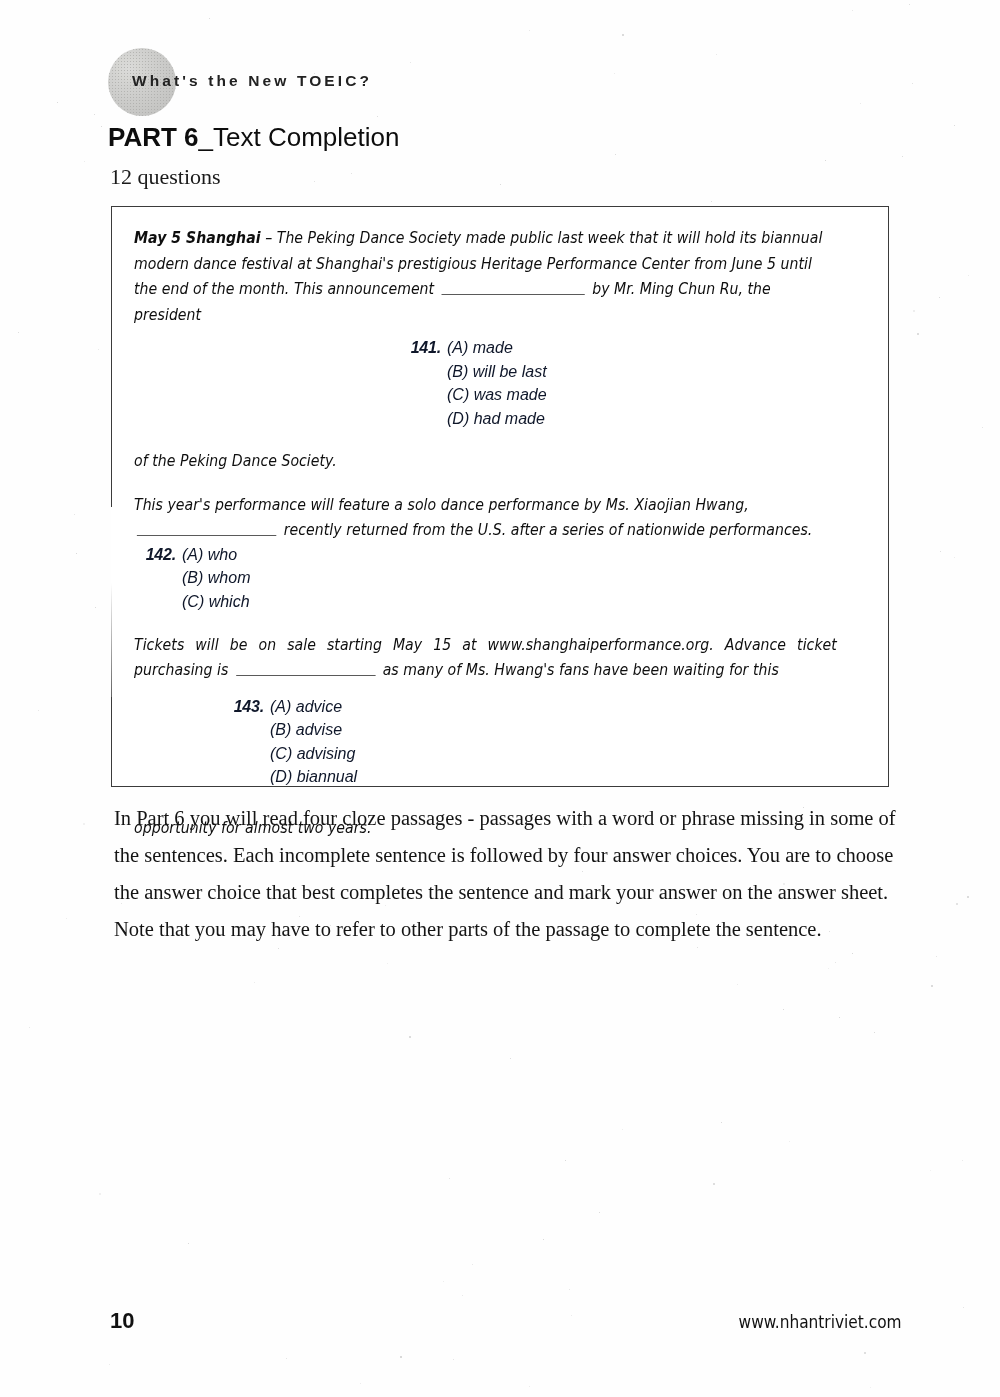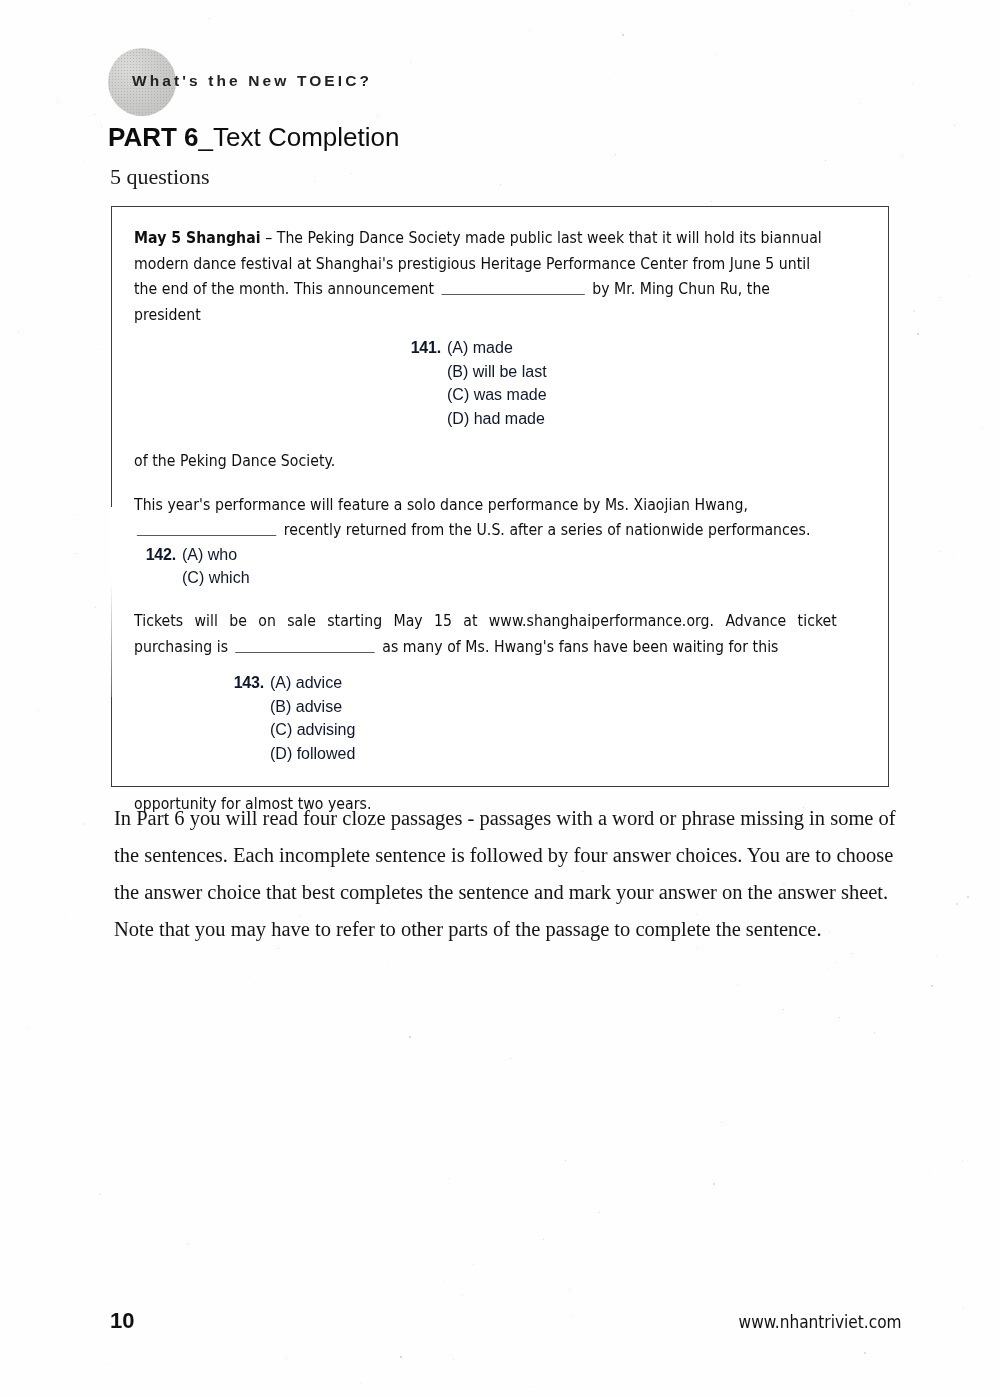--- a/index.html
+++ b/index.html
@@ -119,20 +119,21 @@
     width: 2.6px;
     height: 190px;
     background: linear-gradient(180deg,#ffffff 0%, #ffffff 40%, rgba(255,255,255,.2) 100%);
   }
 
   .passage-inner {
     position: absolute;
     left: 22px;
     top: 18px;
     right: 18px;
+    font-style: italic;
   }
 
   
   .ptext {
     font-family: "Liberation Sans Narrow", "DejaVu Sans Condensed", "Liberation Sans", sans-serif;
     font-size: 16.4px;
     line-height: 25.5px;
     color: #0e0e0e;
     transform: scaleX(.955);
     transform-origin: left center;
@@ -378,21 +379,21 @@
     </div>
 
   <div class="header-block">
     <div class="logo-circle"></div>
     <div class="brand-line"><span>W</span><span style="font-weight: 600;">h</span><span>a</span><span style="font-weight: 600;">t</span><span style="font-weight: 600;">'</span><span style="font-weight: 600;">s</span><span> </span><span style="font-weight: 600;">t</span><span style="font-weight: 600;">h</span><span style="font-weight: 600;">e</span><span> </span><span>N</span><span style="font-weight: 600;">e</span><span>w</span><span> </span><span>T</span><span>O</span><span>E</span><span>I</span><span>C</span><span>?</span></div>
 
     <div class="part-title">
       <span class="bold">PART 6</span><span class="thin">_Text Completion</span>
     </div>
 
-    <div class="q-count">5 questions</div>
+    <div class="q-count">12 questions</div>
   </div>
 
   <div class="passage-box">
     <div class="passage-inner">
 
       <div class="ptext">
         <b>May 5 Shanghai</b><span> – The Peking Dance Society made public last week that it will hold its biannual modern dance festival at Shanghai's prestigious Heritage Performance Center from June 5 until the end of the month. This announcement </span><span class="blank"></span><span> by Mr. Ming Chun Ru, the president</span>
       </div>
 
       <div class="gap-sm"></div>
@@ -425,20 +426,24 @@
       <div class="ptext">This year's performance will feature a solo dance performance by Ms. Xiaojian Hwang,</div>
       <div class="ptext"><span class="blank short"></span><span> recently returned from the U.S. after a series of nationwide performances.</span></div>
 
       <div class="answers" style="padding-left:0px;">
         <div class="row">
           <span class="num">142.</span>
           <span class="opt">(A) who</span>
         </div>
         <div class="row">
           <span class="num blankspace">142.</span>
+          <span class="opt">(B) whom</span>
+        </div>
+        <div class="row">
+          <span class="num blankspace">142.</span>
           <span class="opt">(C) which</span>
         </div>
       </div>
 
       <div class="gap-md"></div>
 
       <div class="ptext justify">
         <span>Tickets will be on sale starting May 15 at www.shanghaiperformance.org. Advance ticket purchasing is </span><span class="blank short"></span><span> as many of Ms. Hwang's fans have been waiting for this</span>
       </div>
 
@@ -450,21 +455,21 @@
         <div class="row">
           <span class="num blankspace">143.</span>
           <span class="opt">(B) advise</span>
         </div>
         <div class="row">
           <span class="num blankspace">143.</span>
           <span class="opt">(C) advising</span>
         </div>
         <div class="row">
           <span class="num blankspace">143.</span>
-          <span class="opt">(D) followed</span>
+          <span class="opt">(D) biannual</span>
         </div>
       </div>
 
       <div class="gap-lg"></div>
 
       <div class="ptext">opportunity for almost two years.</div>
 
     </div>
   </div>
 

